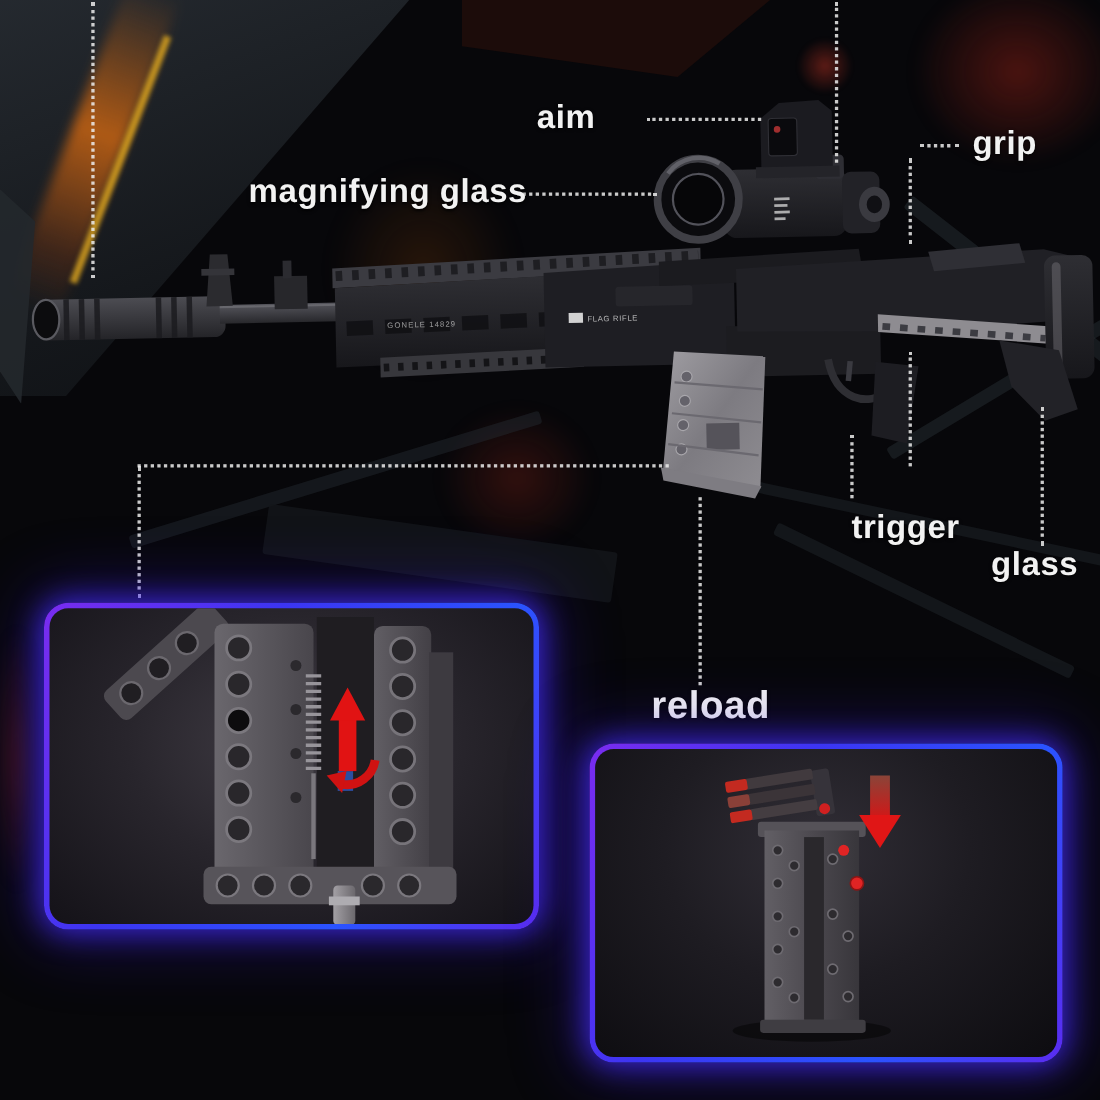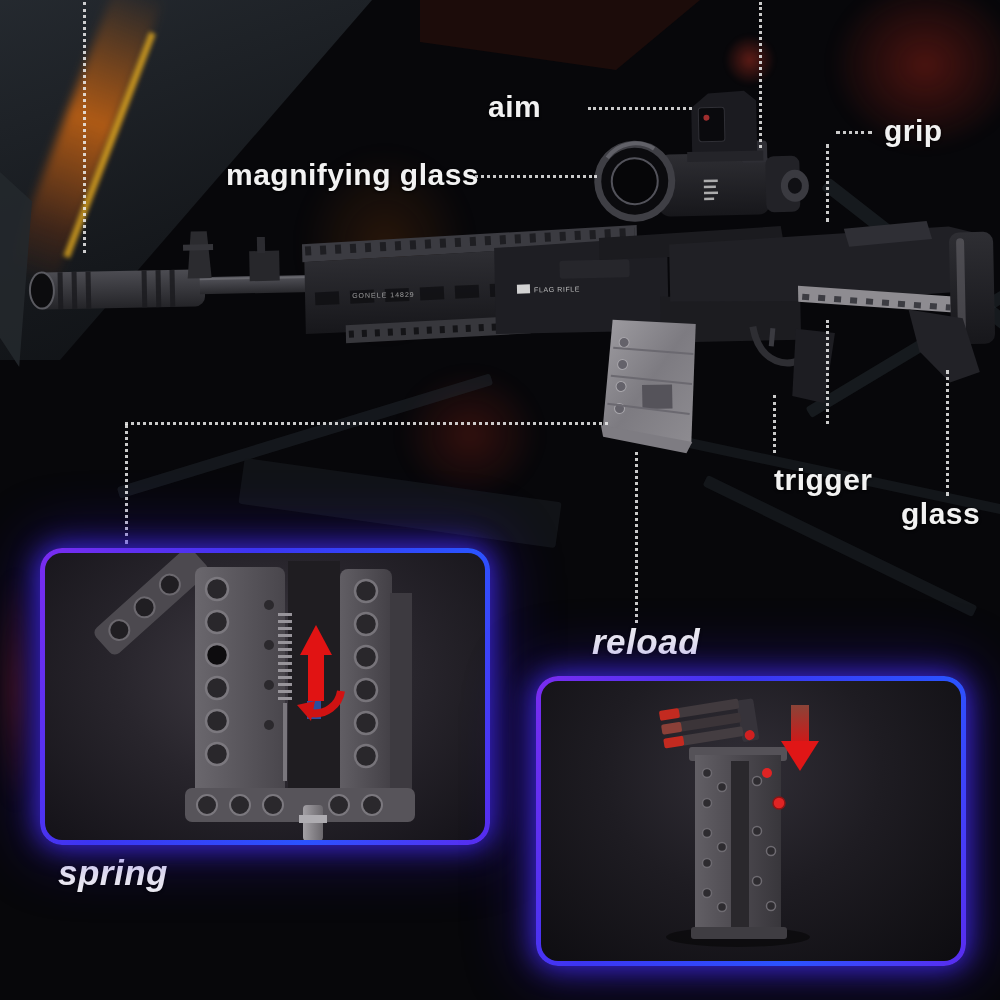--- a/index.html
+++ b/index.html
@@ -38,21 +38,21 @@
   .t5{left:240px;top:480px;width:320px;height:46px;transform:rotate(8deg);background:#14171a;opacity:.8;}
   .t6{left:690px;top:540px;width:300px;height:12px;transform:rotate(26deg);opacity:.4;}
 
   
   .dot-h{height:0;border-top:3px dotted rgba(236,236,236,.85);}
   .dot-v{width:0;border-left:3px dotted rgba(236,236,236,.85);}
 
   
   .lbl{color:#f2f2f2;font-weight:700;font-size:30px;letter-spacing:.5px;
        text-shadow:0 1px 3px rgba(0,0,0,.9);white-space:nowrap;}
-  .lbl-big{font-size:35px;font-style:italic;}
+  .lbl-big{font-size:35px;}
 
   
   .panel{box-sizing:border-box;padding:5px;border-radius:22px;
     background:linear-gradient(120deg,#7a2cf0 0%,#3c35f2 35%,#2a53ff 70%,#5a2cf0 100%);
     box-shadow:0 0 26px 3px rgba(70,45,255,.75),0 0 60px 12px rgba(60,30,220,.35);}
   .panel-inner{width:100%;height:100%;border-radius:17px;overflow:hidden;
     background:radial-gradient(ellipse at 50% 42%,#403c44 0%,#28252c 48%,#141218 100%);}
   .panel-inner.darker{background:radial-gradient(ellipse at 48% 32%,#312e36 0%,#1e1c22 45%,#0d0c10 100%);}
   svg{display:block;}
 </style>
@@ -189,21 +189,20 @@
   <div class="abs dot-v" style="left:635px;top:452px;height:171px"></div>
   <div class="abs dot-v" style="left:773px;top:395px;height:58px"></div>
   <div class="abs dot-v" style="left:946px;top:370px;height:126px"></div>
 
   <div class="abs lbl" style="left:488px;top:90px">aim</div>
   <div class="abs lbl" style="left:226px;top:158px">magnifying glass</div>
   <div class="abs lbl" style="left:884px;top:114px">grip</div>
   <div class="abs lbl" style="left:774px;top:463px">trigger</div>
   <div class="abs lbl" style="left:901px;top:497px">glass</div>
   <div class="abs lbl lbl-big" style="left:592px;top:622px">reload</div>
-  <div class="abs lbl lbl-big" style="left:58px;top:853px">spring</div>
 
   <div class="abs panel" style="left:40px;top:548px;width:450px;height:297px">
     <div class="panel-inner">
       <svg width="440" height="287" viewBox="0 0 440 287">
         <defs>
           <linearGradient id="beamA" x1="0" y1="0" x2="1" y2="0">
             <stop offset="0" stop-color="#6a676d"></stop>
               <stop offset="1" stop-color="#49464c"></stop>
           </linearGradient>
           <linearGradient id="beamB" x1="0" y1="0" x2="1" y2="0">

